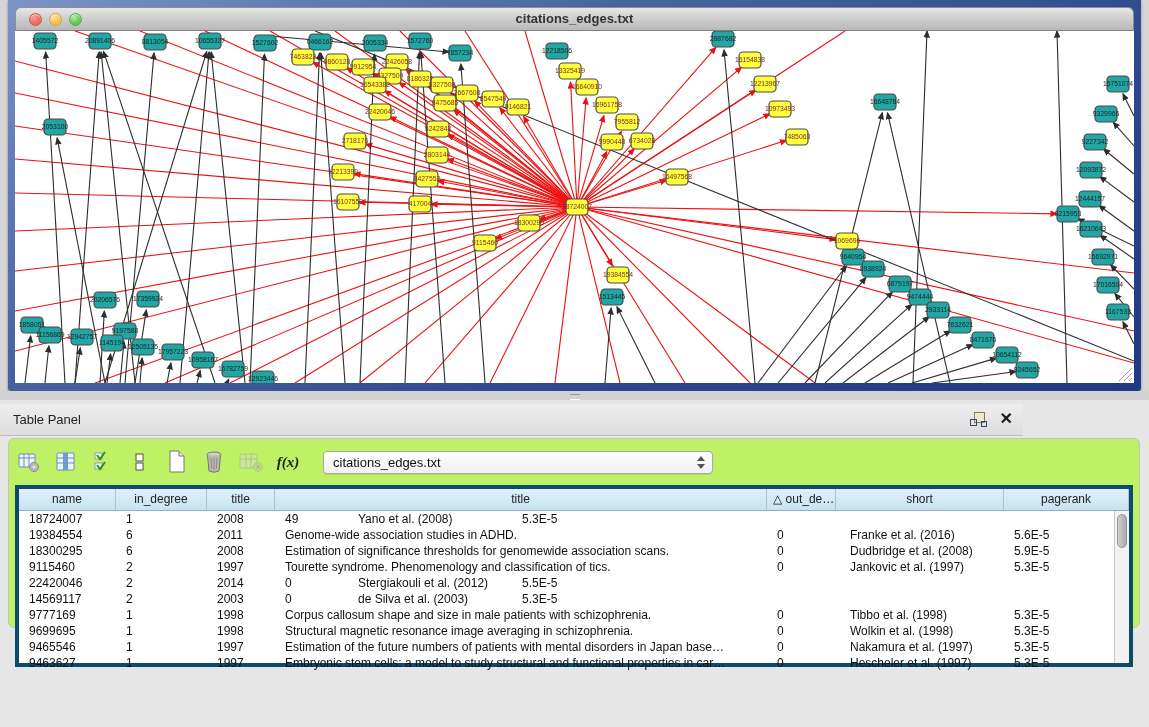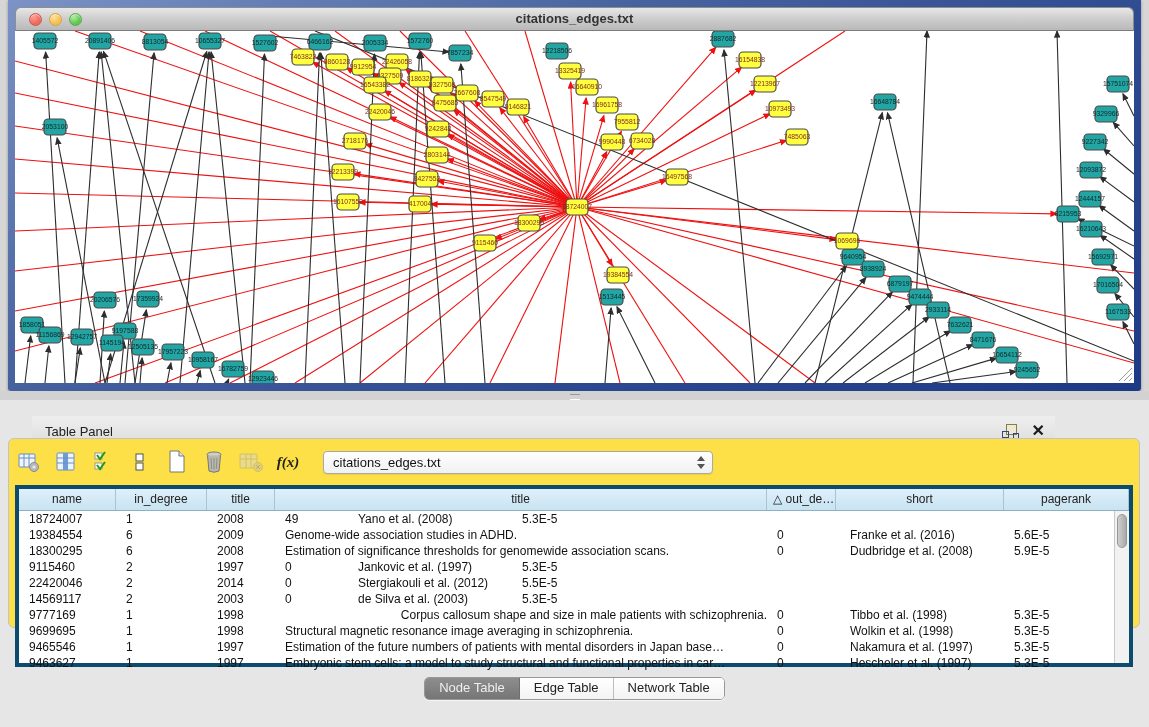--- a/index.html
+++ b/index.html
@@ -24,31 +24,31 @@
   .light.green{background:radial-gradient(circle at 35% 30%,#b1eda4,#61c654 60%);border:1px solid #58a944;}
   .canvas-wrap{position:absolute;left:7px;top:31px;width:1119px;height:352px;
     background:#fff;overflow:hidden;}
   .canvas-wrap svg{display:block;}
   
   .splitter{position:absolute;left:0;top:391px;width:1149px;height:9px;background:#d2d2d2;}
   .splitter .grip{position:absolute;left:570px;top:3px;width:10px;height:4px;
     border-top:1px solid #9a9a9a;border-bottom:1px solid #fff;}
   
   .table-panel{position:absolute;left:0;top:400px;width:1149px;height:327px;background:#e6e6e6;}
-  .panel-header{position:absolute;left:0;top:16px;width:1023px;height:32px;
-    background:linear-gradient(#eee,#ddd);border-bottom:1px solid #bdbdbd;box-sizing:border-box;margin-left:32px;}
+  .panel-header{position:absolute;left:0;top:4px;width:1023px;height:32px;
+    background:linear-gradient(#eee,#ddd);border-bottom:1px solid #bdbdbd;box-sizing:border-box;}
   .panel-header .ph-title{position:absolute;left:13px;top:8px;font-size:13px;color:#222;}
   .ph-icons{position:absolute;right:10px;top:7px;display:flex;gap:14px;align-items:center;}
   .float-ico{width:16px;height:16px;position:relative;}
   .float-ico .sq1{position:absolute;left:4px;top:1px;width:9px;height:9px;border:1px solid #8a7b4a;background:#efe9d2;}
   .float-ico .sq2{position:absolute;left:0;top:8px;width:5px;height:5px;border:1px solid #2e4a7a;}
   .float-ico .sq3{position:absolute;left:11px;top:10px;width:4px;height:4px;border:1px solid #2e4a7a;}
   .close-x{font-size:16px;font-weight:700;color:#1a1a1a;line-height:16px;}
   .panel-body{position:absolute;left:8px;top:38px;width:1132px;height:190px;
-    background:#fde047;border:1px solid #c3c3c3;border-radius:6px;box-sizing:border-box;}
+    background:#bef264;border:1px solid #c3c3c3;border-radius:6px;box-sizing:border-box;}
   
   .toolbar{position:absolute;left:6px;top:4px;height:38px;display:flex;align-items:center;gap:9px;}
   .tb-btn{width:28px;height:28px;display:flex;align-items:center;justify-content:center;background:none;border:none;padding:0;}
   .fx{font-family:"Liberation Serif",serif;font-style:italic;font-weight:700;font-size:15px;color:#222;}
   .combo{position:relative;margin-left:12px;width:390px;height:23px;background:linear-gradient(#fff,#f1f1f1);
     border:1px solid #a9a9a9;border-radius:4px;box-sizing:border-box;box-shadow:0 1px 1px rgba(0,0,0,.08);}
   .combo .val{position:absolute;left:9px;top:3px;font-size:13px;color:#111;}
   .combo .arrows{position:absolute;right:6px;top:4px;width:9px;height:14px;}
   .combo .arrows .up{width:0;height:0;border-left:4px solid transparent;border-right:4px solid transparent;border-bottom:5px solid #555;margin-bottom:3px;}
   .combo .arrows .dn{width:0;height:0;border-left:4px solid transparent;border-right:4px solid transparent;border-top:5px solid #555;}
@@ -661,39 +661,40 @@
             <div class="td" style="width: 97px;">18724007</div>
             <div class="td" style="width: 91px;">1</div>
             <div class="td" style="width: 68px;">2008</div>
             <div class="td" style="width: 69px;">49</div>
             <div class="td" style="width: 168px; padding-left: 14px;">Yano et al. (2008)</div>
             <div class="td" style="flex: 1 1 0%;">5.3E-5</div>
           </div>
           <div class="tr">
             <div class="td" style="width: 97px;">19384554</div>
             <div class="td" style="width: 91px;">6</div>
-            <div class="td" style="width: 68px;">2009</div>
+            <div class="td" style="width: 68px;">2011</div>
             <div class="td" style="width: 492px;">Genome-wide association studies in ADHD.</div>
             <div class="td" style="width: 69px;">0</div>
             <div class="td" style="width: 168px; padding-left: 14px;">Franke et al. (2016)</div>
             <div class="td" style="flex: 1 1 0%;">5.6E-5</div>
           </div>
           <div class="tr">
             <div class="td" style="width: 97px;">18300295</div>
             <div class="td" style="width: 91px;">6</div>
             <div class="td" style="width: 68px;">2008</div>
             <div class="td" style="width: 492px;">Estimation of significance thresholds for genomewide association scans.</div>
             <div class="td" style="width: 69px;">0</div>
             <div class="td" style="width: 168px; padding-left: 14px;">Dudbridge et al. (2008)</div>
             <div class="td" style="flex: 1 1 0%;">5.9E-5</div>
           </div>
           <div class="tr">
             <div class="td" style="width: 97px;">9115460</div>
             <div class="td" style="width: 91px;">2</div>
             <div class="td" style="width: 68px;">1997</div>
+            <div class="td" style="width: 492px;">Tourette syndrome. Phenomenology and classification of tics.</div>
             <div class="td" style="width: 69px;">0</div>
             <div class="td" style="width: 168px; padding-left: 14px;">Jankovic et al. (1997)</div>
             <div class="td" style="flex: 1 1 0%;">5.3E-5</div>
           </div>
           <div class="tr">
             <div class="td" style="width: 97px;">22420046</div>
             <div class="td" style="width: 91px;">2</div>
             <div class="td" style="width: 68px;">2014</div>
             <div class="td" style="width: 69px;">0</div>
             <div class="td" style="width: 168px; padding-left: 14px;">Stergiakouli et al. (2012)</div>
@@ -704,21 +705,21 @@
             <div class="td" style="width: 91px;">2</div>
             <div class="td" style="width: 68px;">2003</div>
             <div class="td" style="width: 69px;">0</div>
             <div class="td" style="width: 168px; padding-left: 14px;">de Silva et al. (2003)</div>
             <div class="td" style="flex: 1 1 0%;">5.3E-5</div>
           </div>
           <div class="tr">
             <div class="td" style="width: 97px;">9777169</div>
             <div class="td" style="width: 91px;">1</div>
             <div class="td" style="width: 68px;">1998</div>
-            <div class="td" style="width: 492px; text-align: right;">Corpus callosum shape and size in male patients with schizophrenia.</div>
+            <div class="td" style="width: 492px;">Corpus callosum shape and size in male patients with schizophrenia.</div>
             <div class="td" style="width: 69px;">0</div>
             <div class="td" style="width: 168px; padding-left: 14px;">Tibbo et al. (1998)</div>
             <div class="td" style="flex: 1 1 0%;">5.3E-5</div>
           </div>
           <div class="tr">
             <div class="td" style="width: 97px;">9699695</div>
             <div class="td" style="width: 91px;">1</div>
             <div class="td" style="width: 68px;">1998</div>
             <div class="td" style="width: 492px;">Structural magnetic resonance image averaging in schizophrenia.</div>
             <div class="td" style="width: 69px;">0</div>
@@ -743,21 +744,14 @@
             <div class="td" style="width: 168px; padding-left: 14px;">Hescheler et al. (1997)</div>
             <div class="td" style="flex: 1 1 0%;">5.3E-5</div>
           </div>
         </div>
       <div class="vscroll">
           <div class="vthumb"></div>
         </div>
     </div>
   </div>
 
-  <div class="tabs">
-      <div class="seg" id="seg">
-        <div class="tab sel">Node Table</div>
-        <div class="tab">Edge Table</div>
-        <div class="tab">Network Table</div>
-      </div>
-    </div>
 
 </div>
 
 </body></html>

